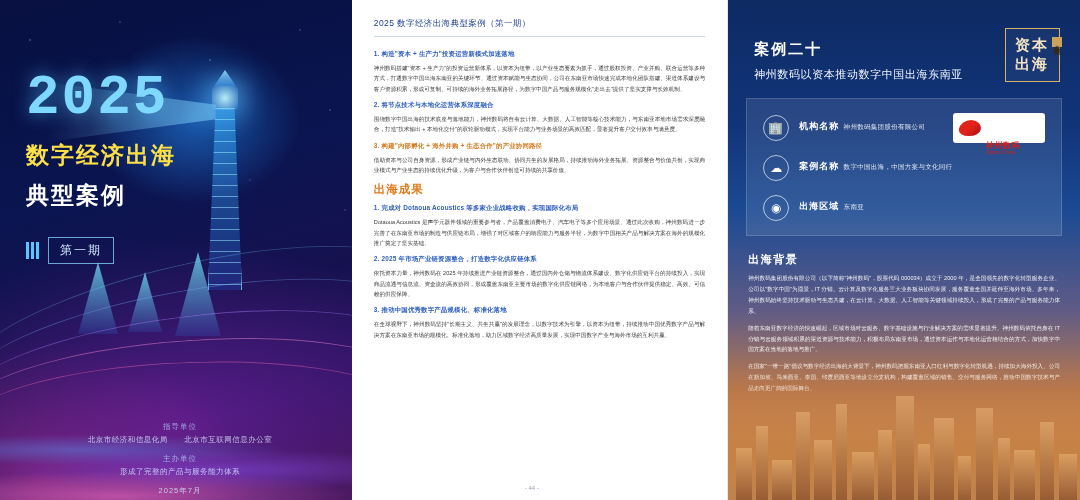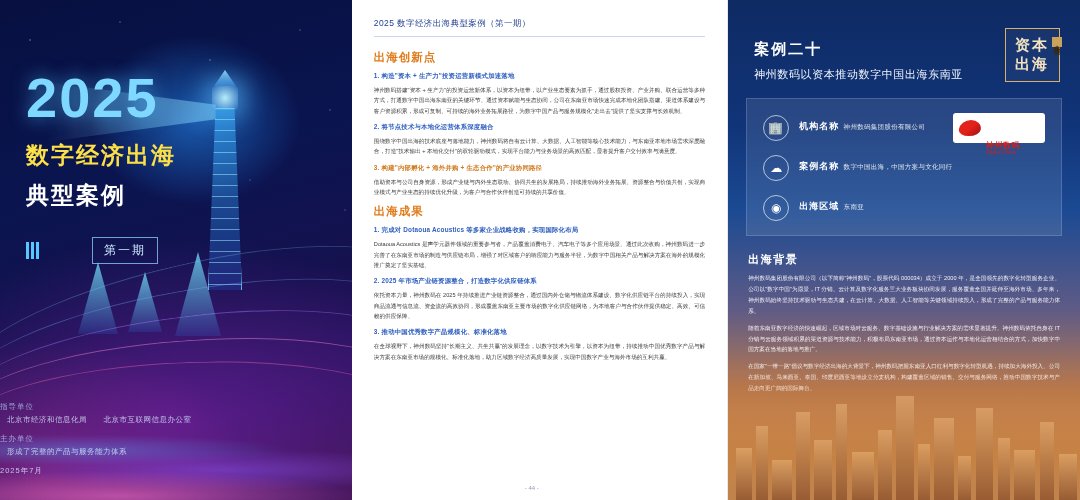--- a/index.html
+++ b/index.html
@@ -108,33 +108,34 @@
   .wave-line.w2 { bottom: 64px;  transform: rotate(-7deg); border-color: rgba(180,130,255,.40); }
   .wave-line.w3 { bottom: 90px;  transform: rotate(-10deg); border-color: rgba(120,180,255,.35); }
   .wave-line.w4 { bottom: 116px; transform: rotate(-13deg); border-color: rgba(120,220,255,.28); }
   .wave-line.w5 { bottom: 18px;  transform: rotate(-2deg); border-color: rgba(255,110,180,.40); }
 
   .cover-text { position: absolute; left: 26px; top: 70px; width: 300px; }
   .cover-year {
     font-size: 56px; font-weight: bold; letter-spacing: 2px;
     color: #7fd8ff; line-height: 1; margin: 0 0 14px 0;
     text-shadow: 0 0 18px rgba(80,190,255,.65);
+    font-family: Liberation Mono, monospace;
   }
   .cover-t1 { font-size: 23px; color: #fde047; font-weight: bold; letter-spacing: 2px; margin-bottom: 9px; }
   .cover-t2 { font-size: 23px; color: #ffffff; font-weight: bold; letter-spacing: 2px; }
-  .issue-wrap { margin-top: 26px; display: flex; align-items: center; gap: 44px; }
+  .issue-wrap { margin-top: 26px; display: flex; align-items: center; }
   .issue-bars { display: flex; gap: 2px; margin-right: 9px; }
   .issue-bars i { display: block; width: 3px; height: 17px; background: #56c8ff; }
   .issue-box {
     border: 1px solid rgba(140,215,255,.75);
     color: #cfe9ff; font-size: 12px; padding: 4px 11px; letter-spacing: 2px;
   }
   .cover-foot {
-    position: absolute; left: 0; bottom: 24px; width: 360px;
-    text-align: left; color: rgba(215,235,255,.78);
+    position: absolute; left: 0; bottom: 4px; width: 360px;
+    text-align: center; color: rgba(215,235,255,.78);
   }
   .cf-label { font-size: 7.5px; letter-spacing: 1px; margin-bottom: 3px; color: rgba(190,220,255,.7); }
   .cf-orgs { font-size: 7.5px; letter-spacing: .5px; margin-bottom: 9px; }
   .cf-orgs span { margin: 16px 7px; }
   .cf-date { font-size: 7.5px; margin-top: 6px; letter-spacing: 1px; }
 
   
   .textpage {
     position: relative;
     width: 384px; height: 500px;
@@ -275,21 +276,20 @@
       <div class="cf-orgs">
         <span>形成了完整的产品与服务能力体系</span>
       </div>
       <div class="cf-date">2025年7月</div>
     </div>
   </section>
 
   <section class="textpage">
     <div class="tp-header">2025 数字经济出海典型案例（第一期）</div>
 
-    <h2 class="sec-title">出海创新点</h2>
 
     <div class="sub-h">1. 构造"资本 + 生产力"投资运营新模式加速落地</div>
     <p class="para">神州数码搭建"资本 + 生产力"的投资运营新体系，以资本为纽带，以产业生态要素为抓手，通过股权投资、产业并购、联合运营等多种方式，打通数字中国出海东南亚的关键环节。通过资本赋能与生态协同，公司在东南亚市场快速完成本地化团队搭建、渠道体系建设与客户资源积累，形成可复制、可持续的海外业务拓展路径，为数字中国产品与服务规模化"走出去"提供了坚实支撑与长效机制。</p>
 
     <div class="sub-h">2. 将节点技术与本地化运营体系深度融合</div>
     <p class="para">围绕数字中国出海的技术底座与落地能力，神州数码将自有云计算、大数据、人工智能等核心技术能力，与东南亚本地市场需求深度融合，打造"技术输出 + 本地化交付"的双轮驱动模式，实现平台能力与业务场景的高效匹配，显著提升客户交付效率与满意度。</p>
 
     <div class="sub-h org">3. 构建"内部孵化 + 海外并购 + 生态合作"的产业协同路径</div>
     <p class="para">借助资本与公司自身资源，形成产业链与内外生态联动、协同共生的发展格局，持续推动海外业务拓展、资源整合与价值共创，实现商业模式与产业生态的持续优化升级，为客户与合作伙伴创造可持续的共享价值。</p>
 

